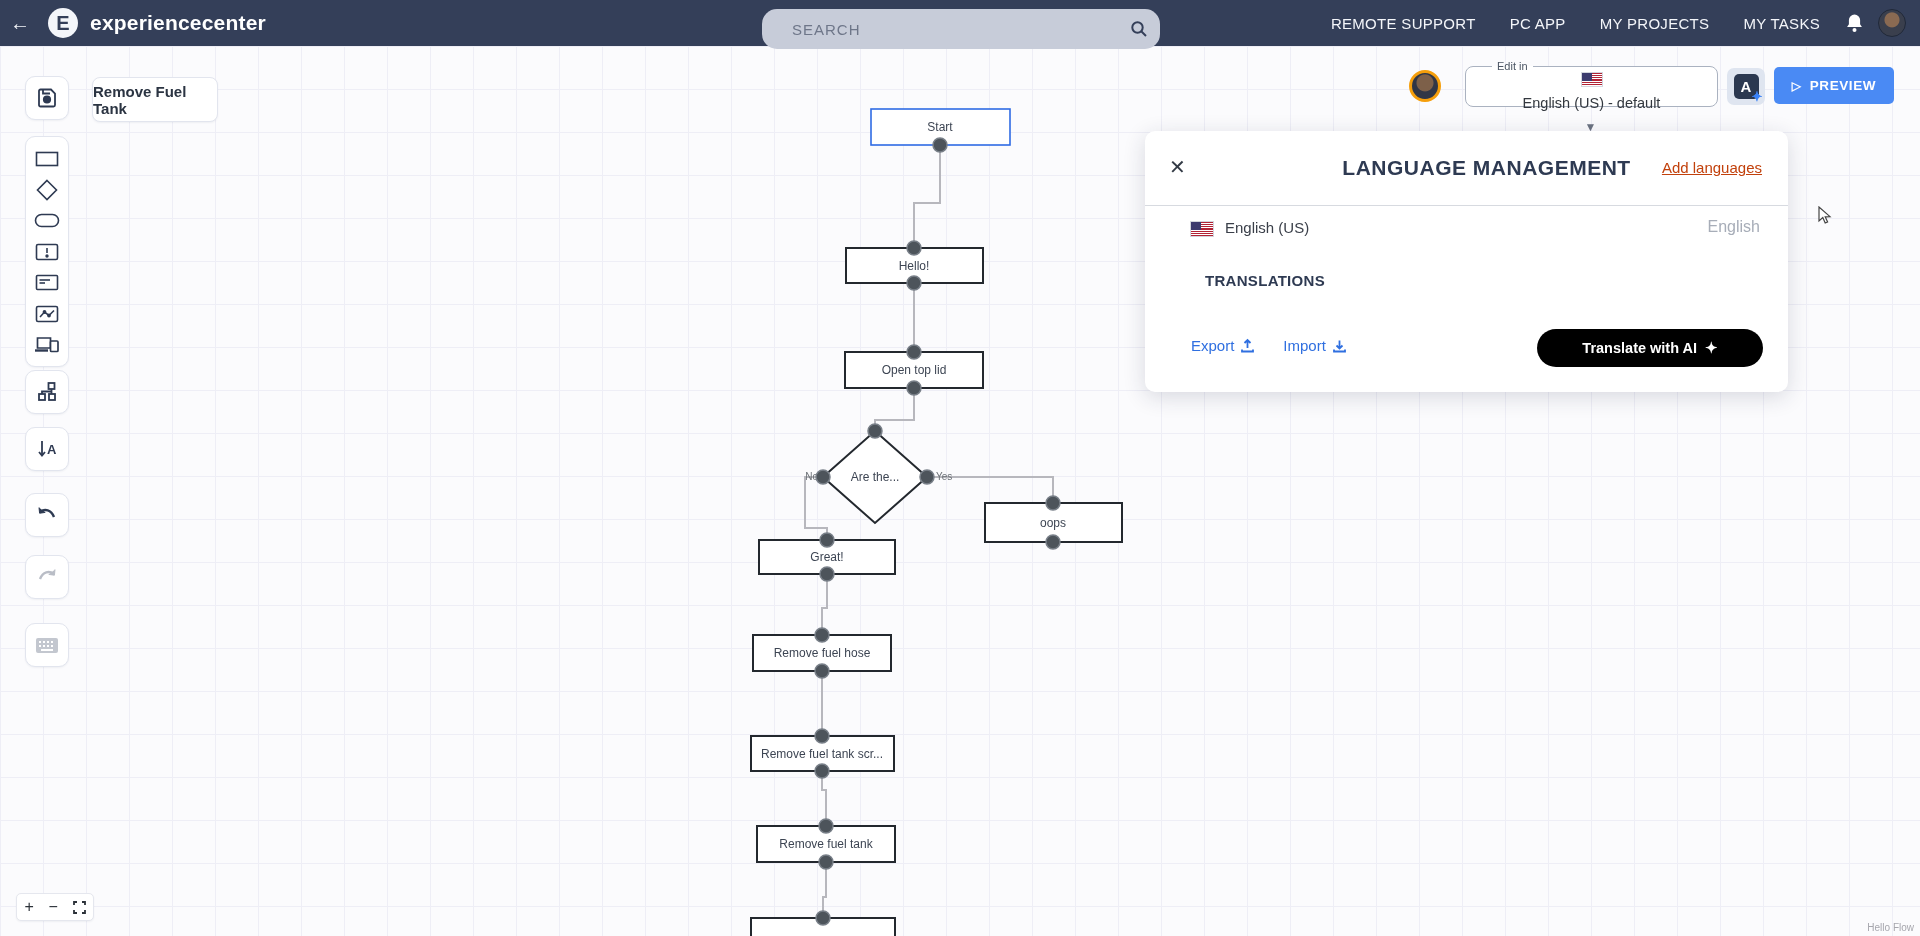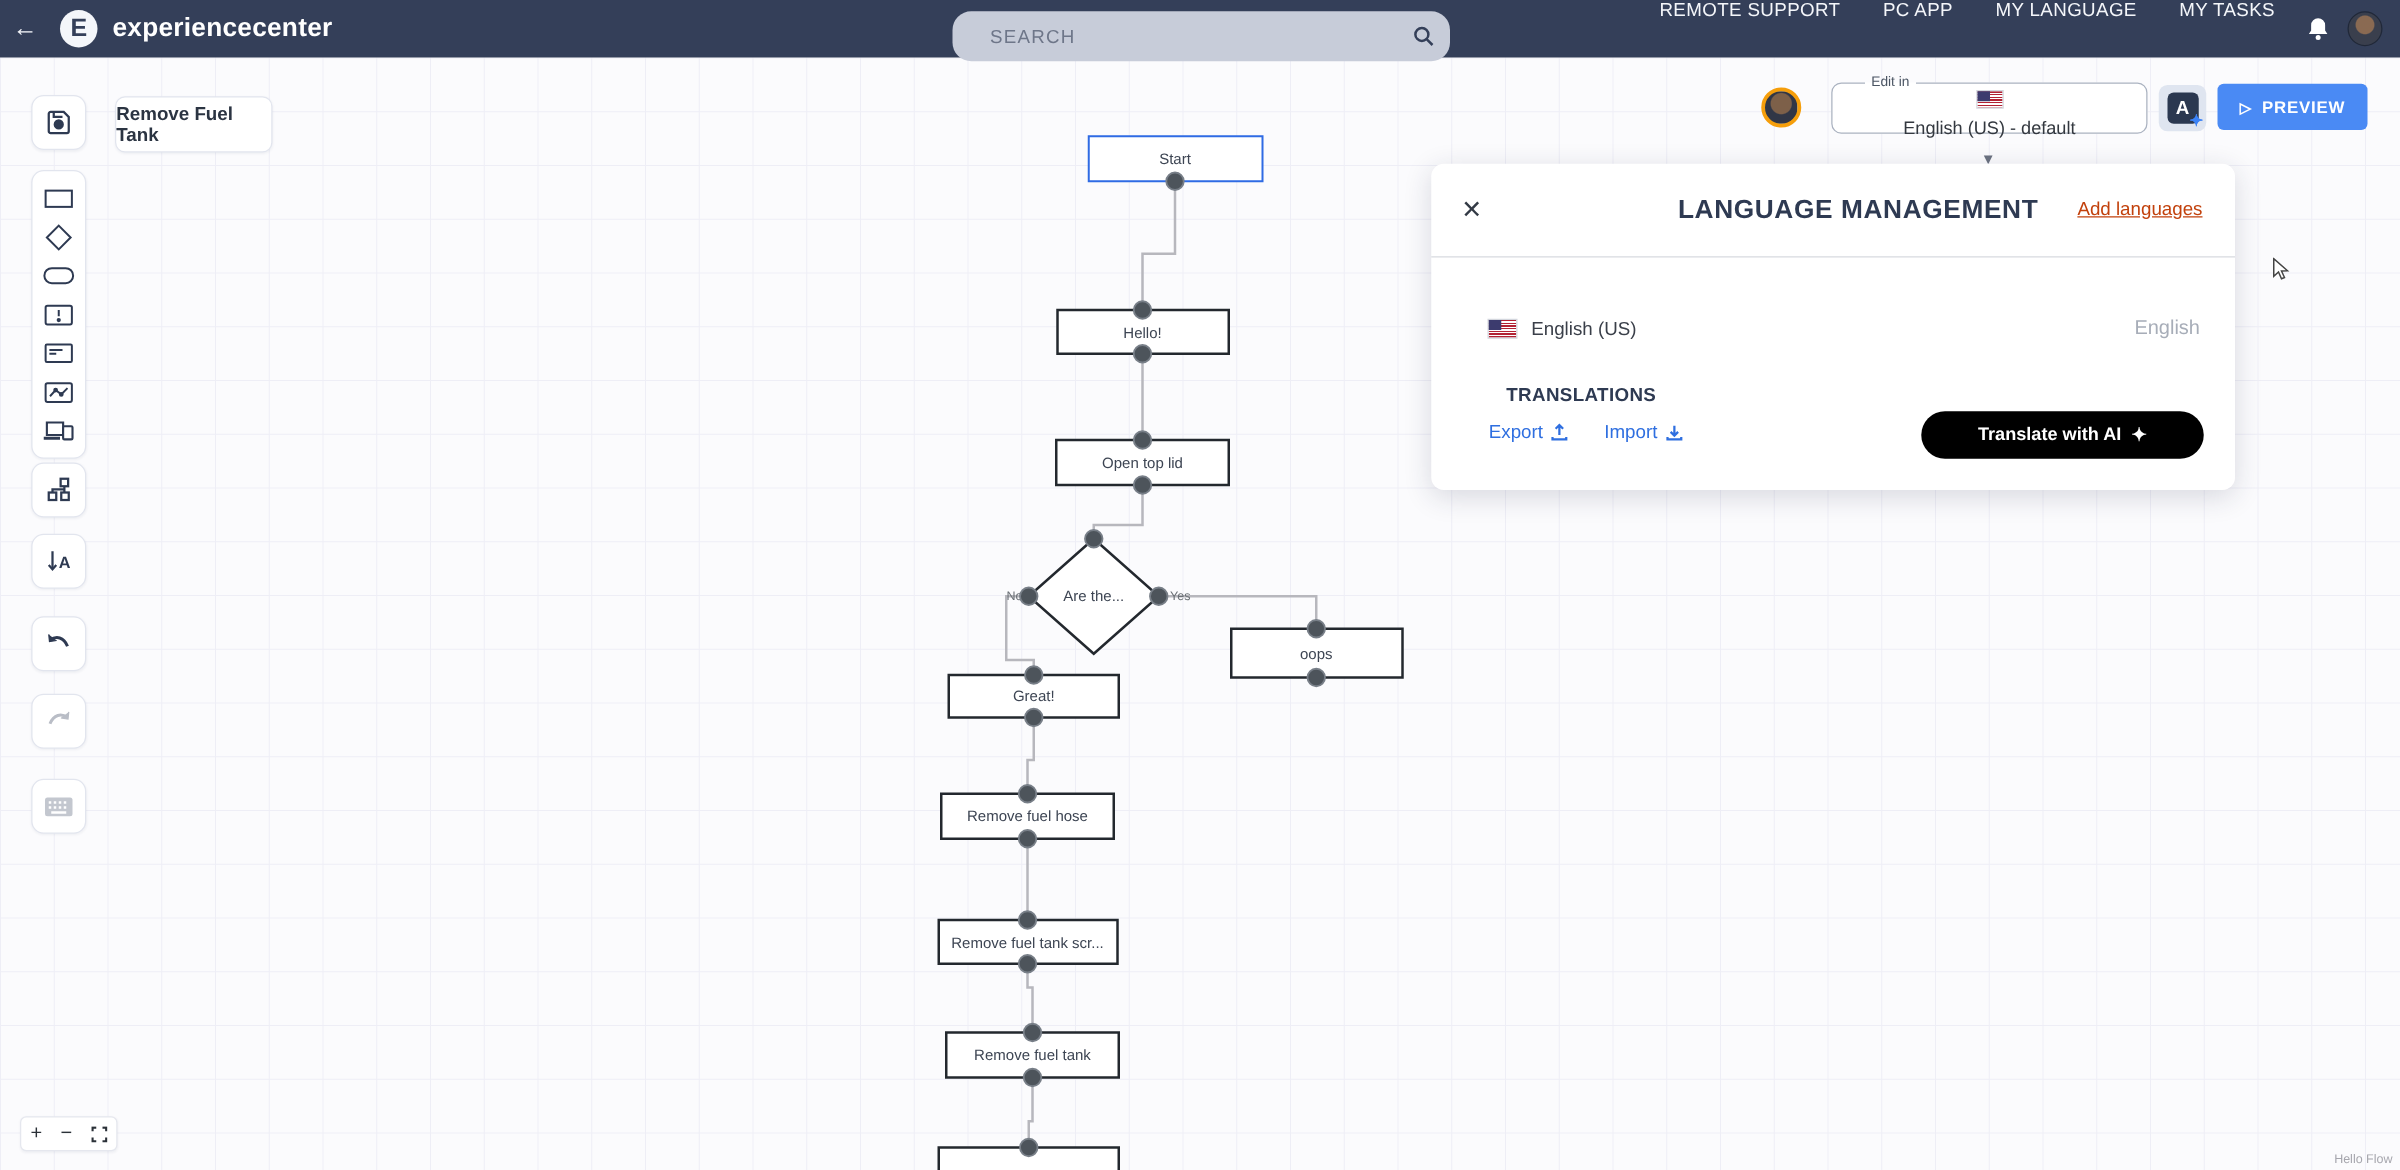--- a/index.html
+++ b/index.html
@@ -15,21 +15,21 @@
     margin:0 12px 0 8px; }
   .app-title { font-size:21px; font-weight:bold; letter-spacing:0.2px; }
   .search-wrap { position:absolute; left:762px; top:9px; width:398px; height:40px;
     background:#c7ccd9; border-radius:15px; display:flex; align-items:center; }
   .search-input { flex:1; background:transparent; border:none; outline:none;
     padding-left:30px; font-size:15px; letter-spacing:1px; color:#3c4454;
     font-family:"Liberation Sans", sans-serif; }
   .search-input::placeholder { color:#6e7689; }
   .search-icon { margin-right:12px; display:flex; }
   .topnav { position:absolute; right:100px; top:0; height:46px; display:flex;
-    gap:34px; }
+    align-items:center; gap:34px; }
   .topnav .nav-item { font-size:15px; color:#f4f6fa; letter-spacing:0.3px; cursor:pointer; white-space:nowrap; }
   .bell { position:absolute; right:56px; top:13px; }
   .avatar { position:absolute; right:14px; top:9px; width:28px; height:28px; border-radius:50%;
     background:radial-gradient(circle at 50% 38%, #8a6a52 0 7px, #3a3f4d 8px); border:1px solid #202838; }
 
   
   .canvas { position:absolute; left:0; top:46px; width:1920px; height:890px;
     background:#fbfbfd;
     background-image:
       linear-gradient(to right, #eeeef6 1px, transparent 1px),
@@ -95,21 +95,21 @@
 
   
   .lang-panel { position:absolute; left:1145px; top:85px; width:643px; height:261px;
     background:#fff; border-radius:10px; box-shadow:0 5px 22px rgba(30,40,70,.16); z-index:30; }
   .panel-header { position:relative; height:75px; border-bottom:1px solid #d7dae0;
     display:flex; align-items:center; }
   .panel-close { position:absolute; left:24px; top:24px; font-size:20px; color:#333a45; cursor:pointer; }
   .panel-title { flex:1; text-align:center; font-size:21px; font-weight:bold;
     letter-spacing:0.5px; color:#2e3a52; padding-left:40px; }
   .add-languages { position:absolute; right:26px; top:28px; font-size:15px; color:#c2410c; cursor:pointer;text-decoration:underline; }
-  .lang-row { display:flex; align-items:center; gap:12px; padding:0 28px 0 46px; margin-top:48px; }
+  .lang-row { display:flex; align-items:flex-end; gap:12px; padding:0 28px 0 46px; margin-top:12px; }
   .lang-name { font-size:15px; color:#3a3f49; flex:1; }
   .lang-default { font-size:16px; color:#a7adb8; }
   .translations-heading { margin:36px 0 0 60px; font-size:15px; font-weight:bold;
     color:#2e3a52; letter-spacing:0.3px; }
   .links-row { position:absolute; left:46px; top:206px; display:flex; gap:28px; align-items:flex-end; }
   .blue-link { font-size:15px; color:#2f6fe0; cursor:pointer; display:flex; align-items:center; gap:6px; }
   .ai-btn { position:absolute; left:392px; top:198px; width:226px; height:38px;
     background:#000000; border:none; border-radius:19px; color:#fff; font-weight:bold;
     font-size:14.5px; cursor:pointer; display:flex; align-items:center; justify-content:center;
     gap:8px; font-family:"Liberation Sans", sans-serif; }
@@ -140,21 +140,21 @@
       <svg width="18" height="18" viewBox="0 0 18 18">
         <circle cx="7.5" cy="7.5" r="5.2" fill="none" stroke="#343f59" stroke-width="2"></circle>
         <line x1="11.5" y1="11.5" x2="16" y2="16" stroke="#343f59" stroke-width="2"></line>
       </svg>
     </span>
   </div>
 
   <div class="topnav">
     <span class="nav-item">REMOTE SUPPORT</span>
     <span class="nav-item">PC APP</span>
-    <span class="nav-item">MY LANGUAGE</span>
+    <span class="nav-item">MY PROJECTS</span>
     <span class="nav-item">MY TASKS</span>
   </div>
 
   <span class="bell">
     <svg width="19" height="20" viewBox="0 0 19 20">
       <path d="M9.5 1.5 a5.6 5.6 0 0 1 5.6 5.6 v4.2 l1.8 2.8 H2.1 l1.8 -2.8 V7.1 A5.6 5.6 0 0 1 9.5 1.5 Z" fill="#fff"></path>
       <circle cx="9.5" cy="17" r="2" fill="#fff"></circle>
     </svg>
   </span>
   <div class="avatar"></div>

